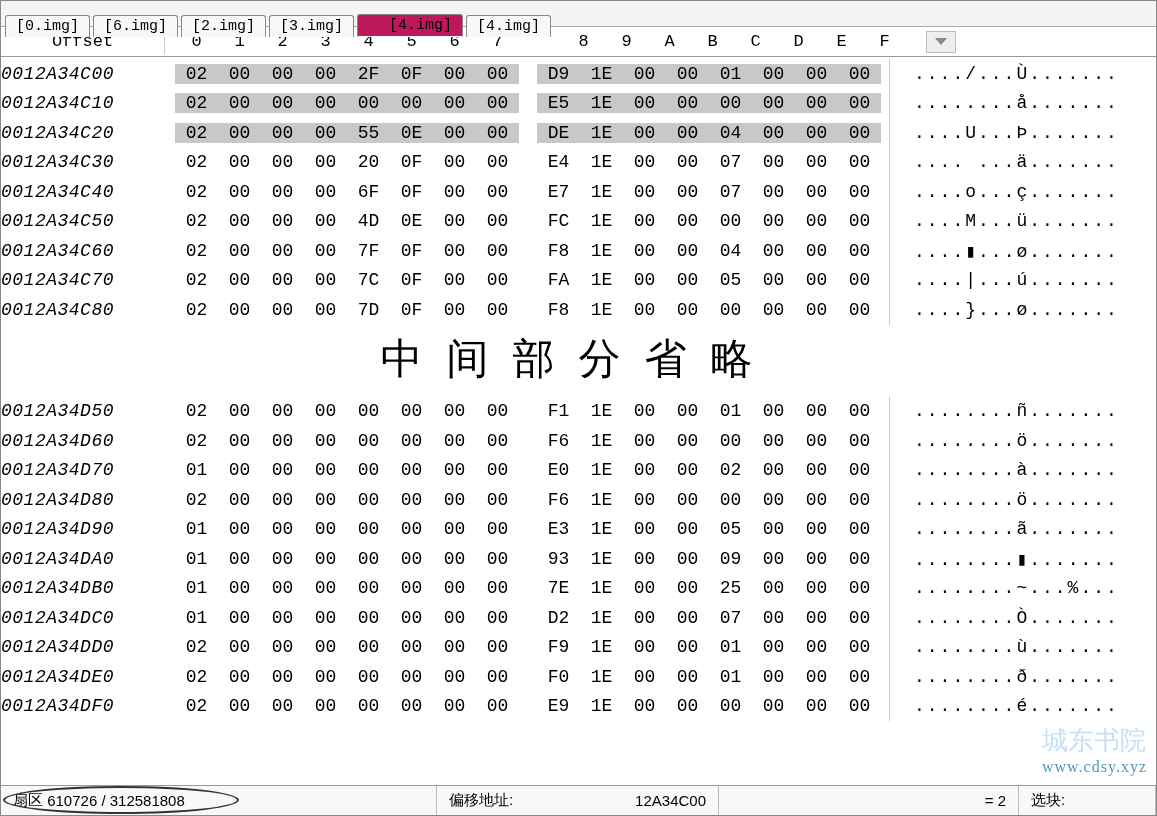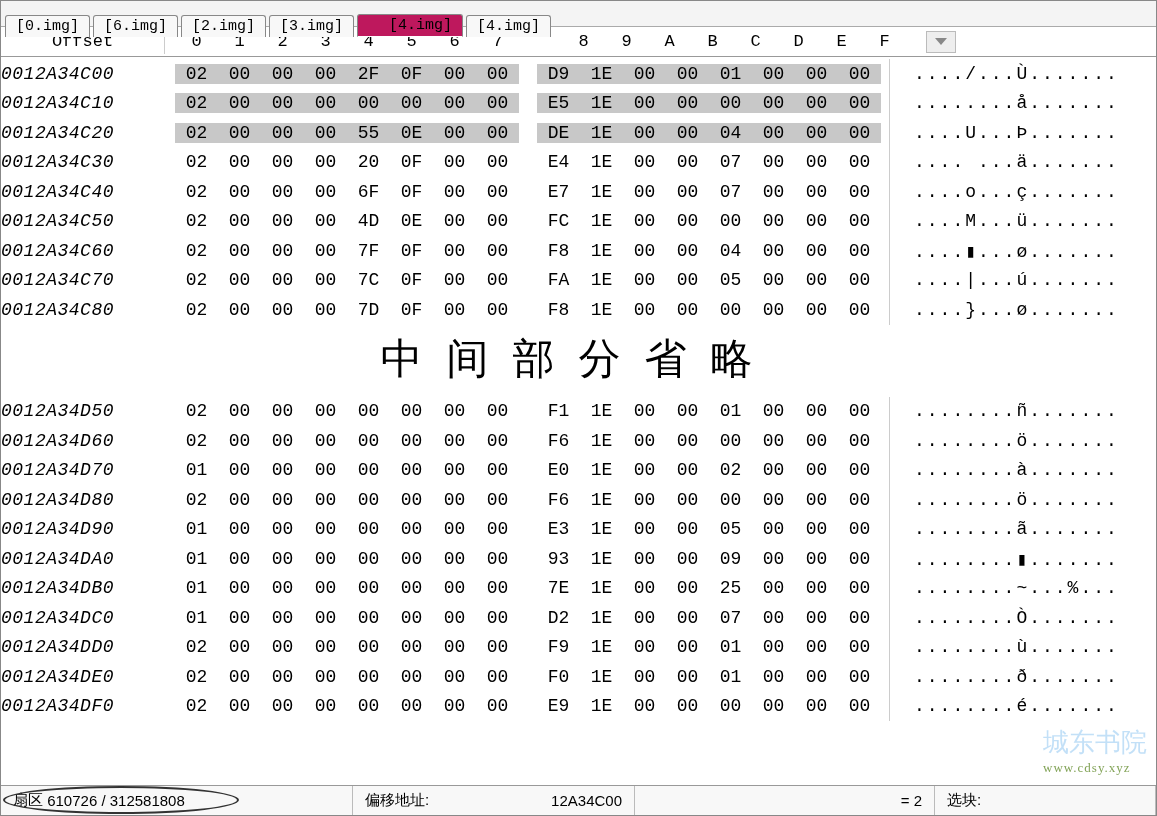--- a/index.html
+++ b/index.html
@@ -132,21 +132,21 @@
     background: #f8f8f8;
   }
   .status-cell {
     border-right: 1px solid #bbb;
     padding: 0 12px;
     height: 100%;
     display: flex;
     align-items: center;
   }
   .status-cell.sector {
-    width: 352px;
+    width: 436px;
     position: relative;
   }
   .sector-oval {
     position: absolute;
     left: 2px;
     top: 0px;
     width: 236px;
     height: 28px;
     border: 2px solid #333;
     border-radius: 50%/50%;
@@ -159,23 +159,23 @@
     position: absolute;
     right: 10px;
     bottom: 40px;
     font-family: "SimSun", serif;
     font-size: 26px;
     color: #aad4f5;
     opacity: 0.7;
     pointer-events: none;
   }
   .watermark .sub {
-    font-size: 13px;
+    font-size: 16px;
     display: block;
-    color: #4d7c0f;
+    color: #0369a1;
     letter-spacing: 1px;
   }
 </style>
 </head>
 <body>
 
 <div class="tab-bar" id="tab-bar">
     <div class="tab">[0.img]</div>
     <div class="tab">[6.img]</div>
     <div class="tab">[2.img]</div>

